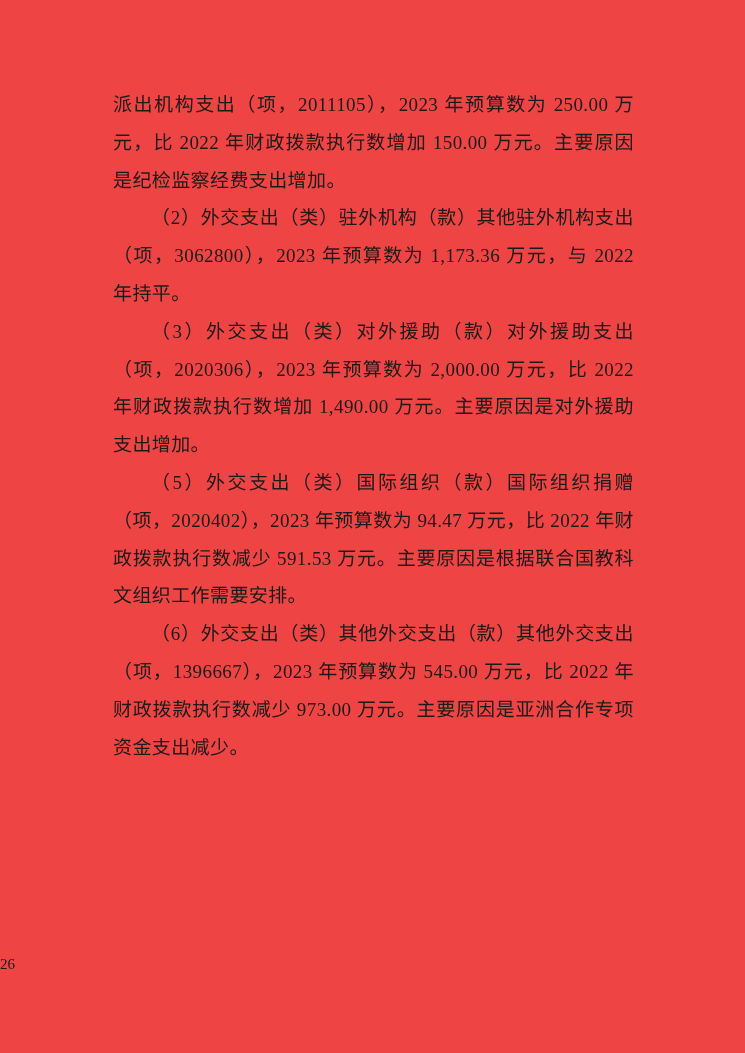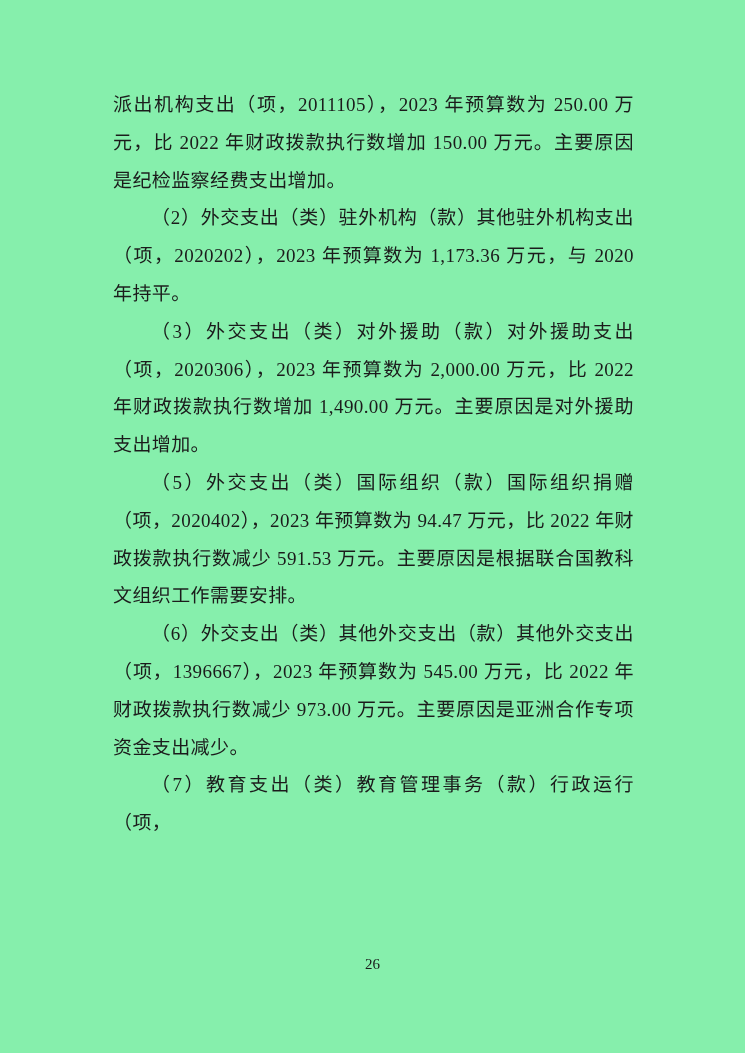--- a/index.html
+++ b/index.html
@@ -33,32 +33,30 @@
     letter-spacing: 0.4px;
   }
   p.para.indent {
     text-indent: 2em;
   }
   .page-number {
     position: absolute;
     top: 953px;
     left: 0;
     width: 100%;
-    text-align: center;
     font-size: 15px;
     line-height: 22px;
     color: #1b1b1b;
   }
 </style>
 </head>
 <body>
 
-<div class="page" style="background: #86efac; color: rgb(27, 27, 27);">
+<div class="page" style="background: #ef4444; color: rgb(27, 27, 27);">
   <div class="content">
       <p class="para">派出机构支出（项，2011105），2023 年预算数为 250.00 万元，比 2022 年财政拨款执行数增加 150.00 万元。主要原因是纪检监察经费支出增加。</p>
-      <p class="para indent">（2）外交支出（类）驻外机构（款）其他驻外机构支出（项，2020202），2023 年预算数为 1,173.36 万元，与 2020 年持平。</p>
+      <p class="para indent">（2）外交支出（类）驻外机构（款）其他驻外机构支出（项，3062800），2023 年预算数为 1,173.36 万元，与 2022 年持平。</p>
       <p class="para indent">（3）外交支出（类）对外援助（款）对外援助支出（项，2020306），2023 年预算数为 2,000.00 万元，比 2022 年财政拨款执行数增加 1,490.00 万元。主要原因是对外援助支出增加。</p>
       <p class="para indent">（5）外交支出（类）国际组织（款）国际组织捐赠（项，2020402），2023 年预算数为 94.47 万元，比 2022 年财政拨款执行数减少 591.53 万元。主要原因是根据联合国教科文组织工作需要安排。</p>
       <p class="para indent">（6）外交支出（类）其他外交支出（款）其他外交支出（项，1396667），2023 年预算数为 545.00 万元，比 2022 年财政拨款执行数减少 973.00 万元。主要原因是亚洲合作专项资金支出减少。</p>
-      <p class="para indent">（7）教育支出（类）教育管理事务（款）行政运行（项，</p>
     </div>
   <div class="page-number">26</div>
 </div>
 
 </body></html>

